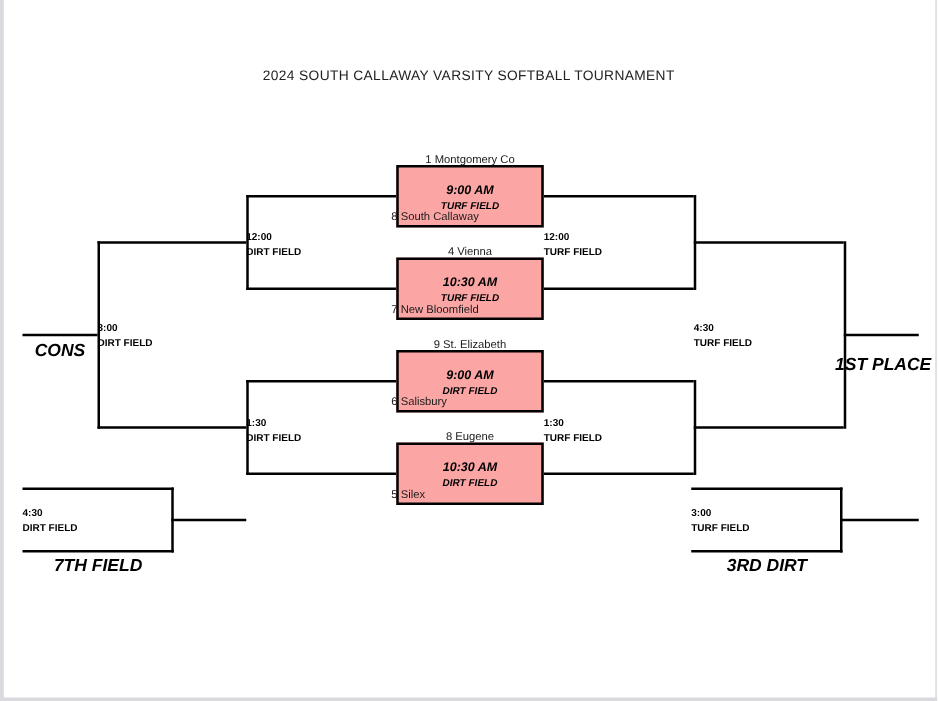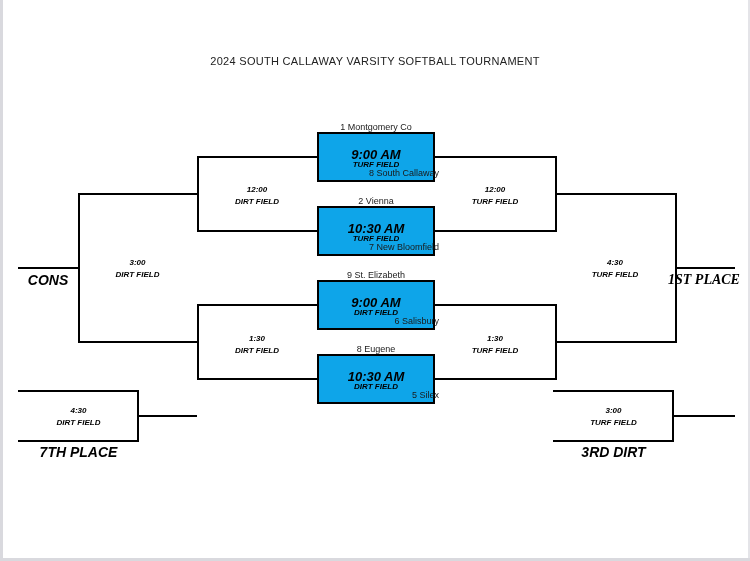--- a/index.html
+++ b/index.html
@@ -15,42 +15,42 @@
   .title {
     position:absolute; left:0; top:15px; width:750px; text-align:center;
     font-size:11px; letter-spacing:.3px; color:#222; white-space:nowrap;margin-top:40px;
   }
 
   .hl { position:absolute; height:2px; background:#000; }
   .vl { position:absolute; width:2px;  background:#000; }
 
   .gamebox {
     position:absolute; width:118px; height:50px; border:2px solid #000;
-    box-sizing:border-box; background:#0ea5e9;
+    box-sizing:border-box; background:#fca5a5;
   }
   .gb-top-team {
     position:absolute; top:-12px; left:-10px; right:-10px; text-align:center;
     font-size:9px; color:#1a1a1a; white-space:nowrap;
   }
   .gb-time {
     position:absolute; top:13px; left:0; right:0; text-align:center;
-    font-size:13px; font-weight:bold; font-style:italic;
+    font-size:10px; font-weight:bold; font-style:italic;
   }
   .gb-field {
     position:absolute; top:26px; left:0; right:0; text-align:center;
     font-size:8px; font-weight:bold; font-style:italic;
   }
   .gb-bottom-team {
-    position:absolute; bottom:2px; left:-6px; right:-6px; text-align:right;
+    position:absolute; bottom:2px; left:-6px; right:-6px; text-align:left;
     font-size:9px; color:#1a1a1a; white-space:nowrap;
   }
 
   .rlabel {
-    position:absolute; text-align:center; font-size:8px; font-weight:bold;
-    font-style:italic; line-height:12px; white-space:nowrap;
+    position:absolute; text-align:left; font-size:8px; font-weight:bold;
+    line-height:12px; white-space:nowrap;
   }
   .plabel {
     position:absolute; text-align:center; font-size:14px; font-weight:bold;
     font-style:italic; white-space:nowrap;
   }
 </style>
 </head>
 <body>
 
 <div class="page">
@@ -93,21 +93,21 @@
   <div class="hl" style="top:415px;left:672px;width:63px;"></div>
 
   <div class="gamebox" style="left:317px;top:132px;">
     <div class="gb-top-team">1 Montgomery Co</div>
     <div class="gb-time">9:00 AM</div>
     <div class="gb-field">TURF FIELD</div>
     <div class="gb-bottom-team">8 South Callaway</div>
   </div>
 
   <div class="gamebox" style="left:317px;top:206px;">
-    <div class="gb-top-team">2 Vienna</div>
+    <div class="gb-top-team">4 Vienna</div>
     <div class="gb-time">10:30 AM</div>
     <div class="gb-field">TURF FIELD</div>
     <div class="gb-bottom-team">7 New Bloomfield</div>
   </div>
 
   <div class="gamebox" style="left:317px;top:280px;">
     <div class="gb-top-team">9 St. Elizabeth</div>
     <div class="gb-time">9:00 AM</div>
     <div class="gb-field">DIRT FIELD</div>
     <div class="gb-bottom-team">6 Salisbury</div>
@@ -149,16 +149,16 @@
   <div class="rlabel" style="left:18px;top:405px;width:121px;">
     <div>4:30</div>
     <div>DIRT FIELD</div>
   </div>
   <div class="rlabel" style="left:553px;top:405px;width:121px;">
     <div>3:00</div>
     <div>TURF FIELD</div>
   </div>
 
   <div class="plabel" style="left:18px;top:272px;width:60px;">CONS</div>
-  <div class="plabel" style="left:668px;top:272px;width:70px;font-family:Liberation Serif, serif;">1ST PLACE</div>
-  <div class="plabel" style="left:18px;top:444px;width:121px;">7TH PLACE</div>
+  <div class="plabel" style="left:668px;top:283px;width:70px;">1ST PLACE</div>
+  <div class="plabel" style="left:18px;top:444px;width:121px;">7TH FIELD</div>
   <div class="plabel" style="left:553px;top:444px;width:121px;">3RD DIRT</div>
 </div>
 
 </body></html>

